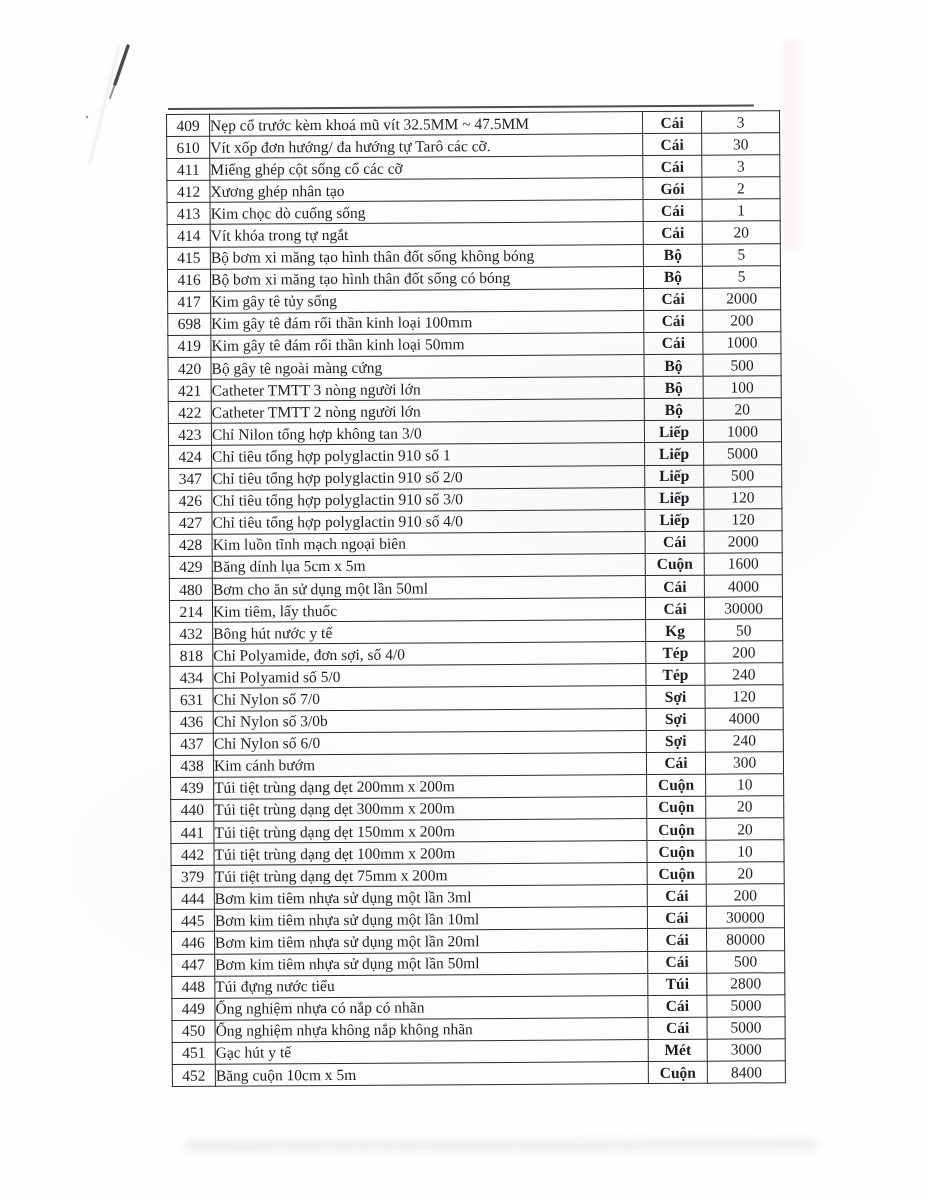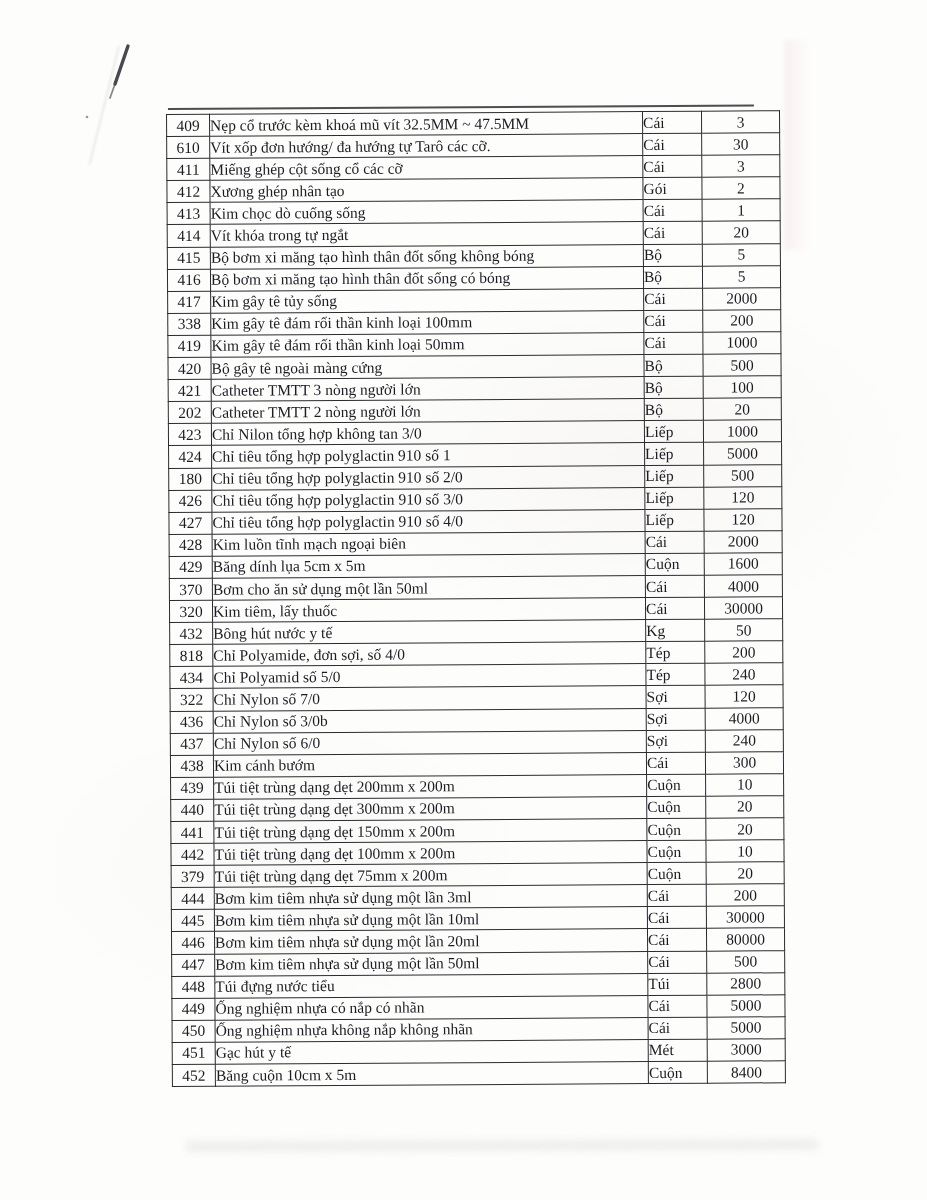--- a/index.html
+++ b/index.html
@@ -86,21 +86,21 @@
     height: 21.1px;
     font-size: 15.5px;
     color: #1c1c24;
     white-space: nowrap;
     overflow: hidden;
     padding: 0;
     vertical-align: middle;
   }
   td.col-no   { width: 42px;  text-align: center; }
   td.col-desc { width: 432px; text-align: left; padding-left: 9px; }
-  td.col-unit { width: 58px;  text-align: left; padding-left: 9px; }
+  td.col-unit { width: 58px;  text-align: center; padding-left: 9px; font-weight: bold; }
   td.col-qty  { width: 77px;  text-align: center; }
 </style>
 </head>
 <body>
 
 <div class="page">
 
   <div class="corner-edge"></div>
 
   <svg class="pen-mark" width="70" height="80" viewBox="0 0 70 80">
@@ -163,21 +163,21 @@
             <td class="col-unit">Bộ</td>
             <td class="col-qty">5</td>
           </tr>
           <tr>
             <td class="col-no">417</td>
             <td class="col-desc">Kim gây tê tủy sống</td>
             <td class="col-unit">Cái</td>
             <td class="col-qty">2000</td>
           </tr>
           <tr>
-            <td class="col-no">338</td>
+            <td class="col-no">698</td>
             <td class="col-desc">Kim gây tê đám rối thần kinh loại 100mm</td>
             <td class="col-unit">Cái</td>
             <td class="col-qty">200</td>
           </tr>
           <tr>
             <td class="col-no">419</td>
             <td class="col-desc">Kim gây tê đám rối thần kinh loại 50mm</td>
             <td class="col-unit">Cái</td>
             <td class="col-qty">1000</td>
           </tr>
@@ -187,39 +187,39 @@
             <td class="col-unit">Bộ</td>
             <td class="col-qty">500</td>
           </tr>
           <tr>
             <td class="col-no">421</td>
             <td class="col-desc">Catheter TMTT 3 nòng người lớn</td>
             <td class="col-unit">Bộ</td>
             <td class="col-qty">100</td>
           </tr>
           <tr>
-            <td class="col-no">202</td>
+            <td class="col-no">422</td>
             <td class="col-desc">Catheter TMTT 2 nòng người lớn</td>
             <td class="col-unit">Bộ</td>
             <td class="col-qty">20</td>
           </tr>
           <tr>
             <td class="col-no">423</td>
             <td class="col-desc">Chỉ Nilon tổng hợp không tan 3/0</td>
             <td class="col-unit">Liếp</td>
             <td class="col-qty">1000</td>
           </tr>
           <tr>
             <td class="col-no">424</td>
             <td class="col-desc">Chỉ tiêu  tổng hợp polyglactin 910 số 1</td>
             <td class="col-unit">Liếp</td>
             <td class="col-qty">5000</td>
           </tr>
           <tr>
-            <td class="col-no">180</td>
+            <td class="col-no">347</td>
             <td class="col-desc">Chỉ tiêu tổng hợp polyglactin 910 số 2/0</td>
             <td class="col-unit">Liếp</td>
             <td class="col-qty">500</td>
           </tr>
           <tr>
             <td class="col-no">426</td>
             <td class="col-desc">Chỉ tiêu tổng hợp polyglactin 910 số 3/0</td>
             <td class="col-unit">Liếp</td>
             <td class="col-qty">120</td>
           </tr>
@@ -235,27 +235,27 @@
             <td class="col-unit">Cái</td>
             <td class="col-qty">2000</td>
           </tr>
           <tr>
             <td class="col-no">429</td>
             <td class="col-desc">Băng dính lụa  5cm x 5m</td>
             <td class="col-unit">Cuộn</td>
             <td class="col-qty">1600</td>
           </tr>
           <tr>
-            <td class="col-no">370</td>
+            <td class="col-no">480</td>
             <td class="col-desc">Bơm cho ăn sử dụng một lần 50ml</td>
             <td class="col-unit">Cái</td>
             <td class="col-qty">4000</td>
           </tr>
           <tr>
-            <td class="col-no">320</td>
+            <td class="col-no">214</td>
             <td class="col-desc">Kim tiêm, lấy thuốc</td>
             <td class="col-unit">Cái</td>
             <td class="col-qty">30000</td>
           </tr>
           <tr>
             <td class="col-no">432</td>
             <td class="col-desc">Bông hút nước y tế</td>
             <td class="col-unit">Kg</td>
             <td class="col-qty">50</td>
           </tr>
@@ -265,21 +265,21 @@
             <td class="col-unit">Tép</td>
             <td class="col-qty">200</td>
           </tr>
           <tr>
             <td class="col-no">434</td>
             <td class="col-desc">Chỉ Polyamid số 5/0</td>
             <td class="col-unit">Tép</td>
             <td class="col-qty">240</td>
           </tr>
           <tr>
-            <td class="col-no">322</td>
+            <td class="col-no">631</td>
             <td class="col-desc">Chỉ Nylon số 7/0</td>
             <td class="col-unit">Sợi</td>
             <td class="col-qty">120</td>
           </tr>
           <tr>
             <td class="col-no">436</td>
             <td class="col-desc">Chỉ Nylon số 3/0b</td>
             <td class="col-unit">Sợi</td>
             <td class="col-qty">4000</td>
           </tr>

